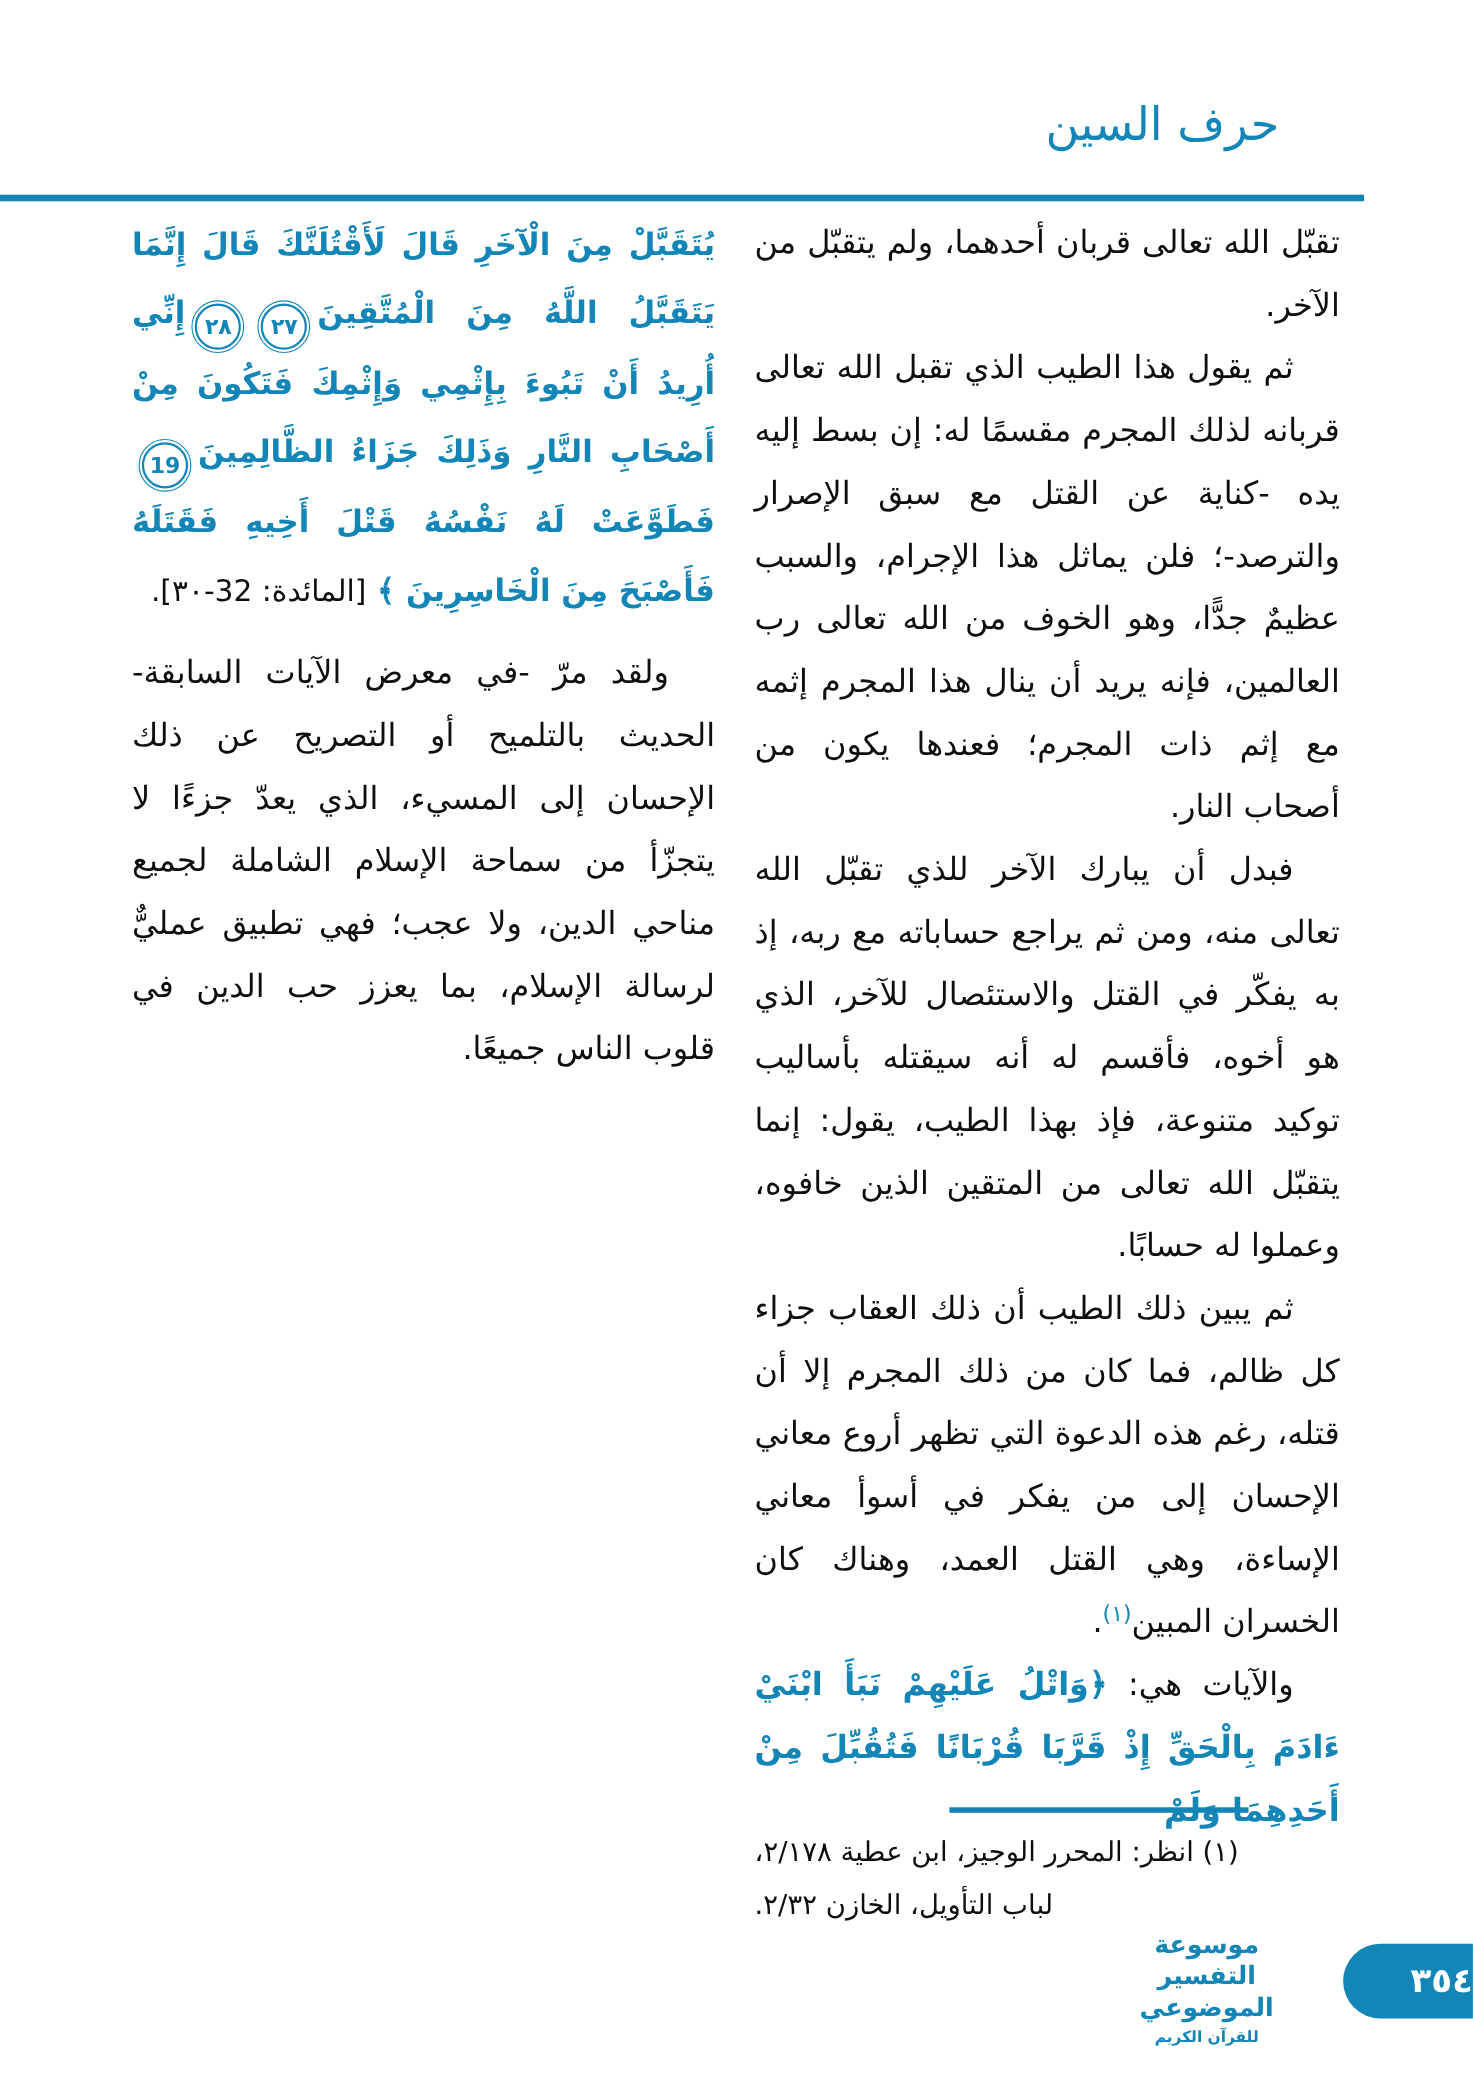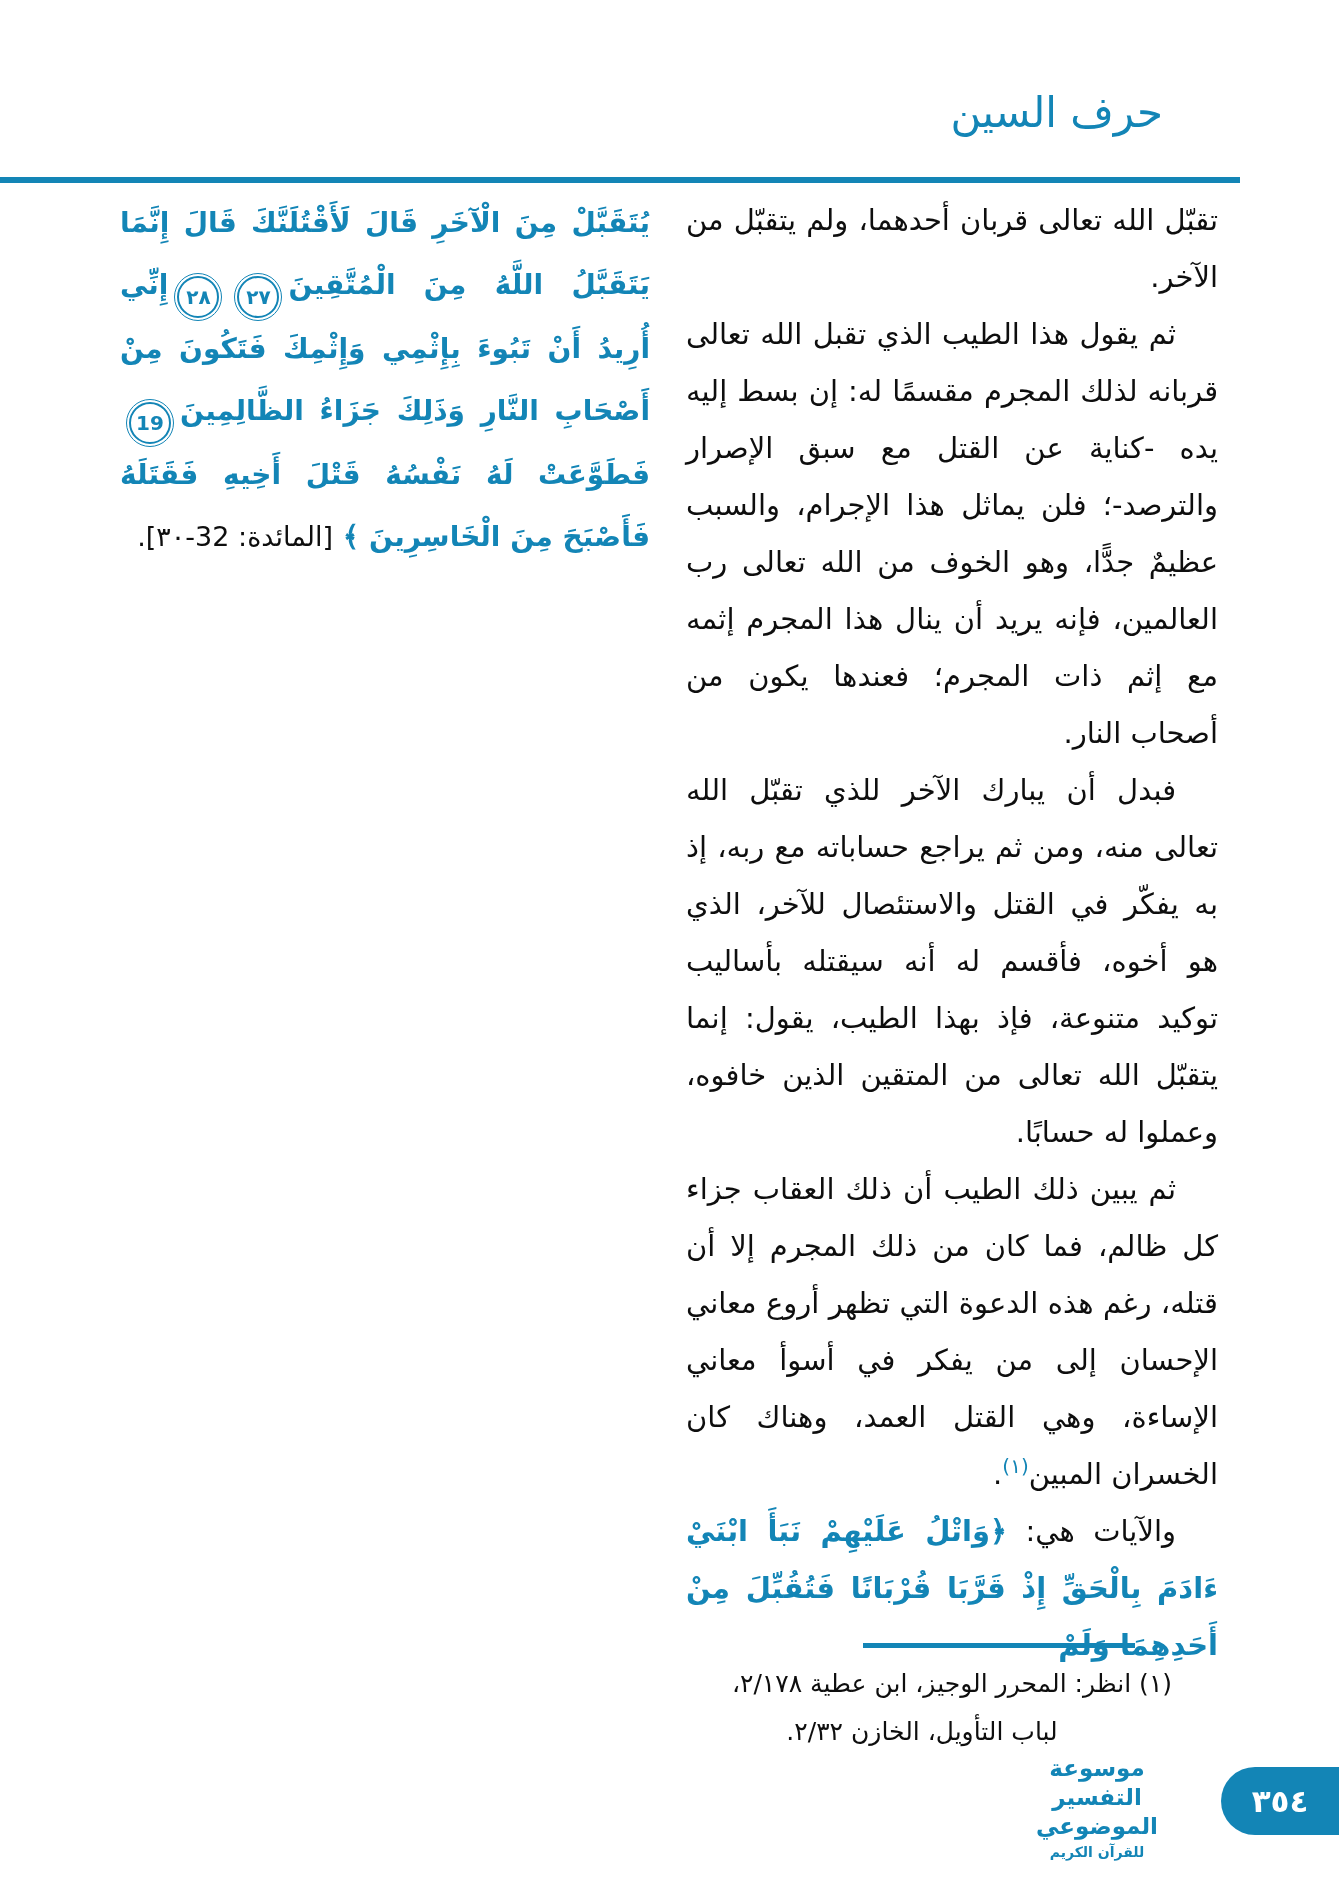--- a/index.html
+++ b/index.html
@@ -43,35 +43,35 @@
   .fn-ref {
     color:var(--accent); font-size:20px; vertical-align:super; line-height:0;
     font-weight:normal;
   }
   .footnote { position:absolute; top:1643px; right:121px; width:532px; }
   .fn-rule {
     height:5px; width:272px; background:var(--accent);
     margin:0 83px 12px 0;
   }
   .fn-line {
-    margin:0; font-size:25px; line-height:48px; text-align:center;
+    margin:0; font-size:25px; line-height:48px; text-align:left;
     color:var(--ink);
   }
   .fn-line2 { padding-right:60px; }
   .fn-marker { color:var(--ink); }
   .logo {
     position:absolute; top:1754px; right:150px; width:184px;
     text-align:center; color:var(--accent);
   }
   .logo-main { font-size:23px; font-weight:bold; line-height:1.25; }
   .logo-sub  { font-size:14px; font-weight:bold; margin-top:4px; }
   .page-pill {
     position:absolute; top:1767px; right:0; width:118px; height:68px;
     background:var(--accent); border-radius:40px 0 0 40px;
-    display:flex; align-items:center; justify-content:center;
+    display:flex; align-items:center; justify-content:flex-start;
   }
   .page-pill span { color:#ffffff; font-size:31px; font-weight:bold; line-height:1; }
 </style>
 </head>
 <body>
 
 <div class="page">
 
   <div class="chapter-title">حرف السين</div>
   <div class="header-rule"></div>
@@ -87,20 +87,21 @@
   <section class="col-left">
     <div class="quran-block">
       <span>يُتَقَبَّلْ مِنَ الْآخَرِ قَالَ لَأَقْتُلَنَّكَ قَالَ إِنَّمَا يَتَقَبَّلُ اللَّهُ مِنَ الْمُتَّقِينَ</span><span class="ayah-num">
           <span>٢٧</span>
         </span><span class="ayah-num">
           <span>٢٨</span>
         </span><span>إِنِّي أُرِيدُ أَنْ تَبُوءَ بِإِثْمِي وَإِثْمِكَ فَتَكُونَ مِنْ أَصْحَابِ النَّارِ وَذَلِكَ جَزَاءُ الظَّالِمِينَ</span><span class="ayah-num">
           <span>19</span>
         </span><span>فَطَوَّعَتْ لَهُ نَفْسُهُ قَتْلَ أَخِيهِ فَقَتَلَهُ فَأَصْبَحَ مِنَ الْخَاسِرِينَ ﴾</span> <span class="citation">[المائدة: 32-٣٠].</span>
     </div>
+    <p class="body-p indent">ولقد مرّ -في معرض الآيات السابقة- الحديث بالتلميح أو التصريح عن ذلك الإحسان إلى المسيء، الذي يعدّ جزءًا لا يتجزّأ من سماحة الإسلام الشاملة لجميع مناحي الدين، ولا عجب؛ فهي تطبيق عمليٌّ لرسالة الإسلام، بما يعزز حب الدين في قلوب الناس جميعًا.</p>
   </section>
 
   <aside class="footnote">
     <div class="fn-rule"></div>
     <p class="fn-line"><span class="fn-marker">(١)</span> <span>انظر: المحرر الوجيز، ابن عطية ٢/١٧٨،</span></p>
     <p class="fn-line fn-line2">لباب التأويل، الخازن ٢/٣٢.</p>
   </aside>
 
   <footer>
     <div class="logo">

